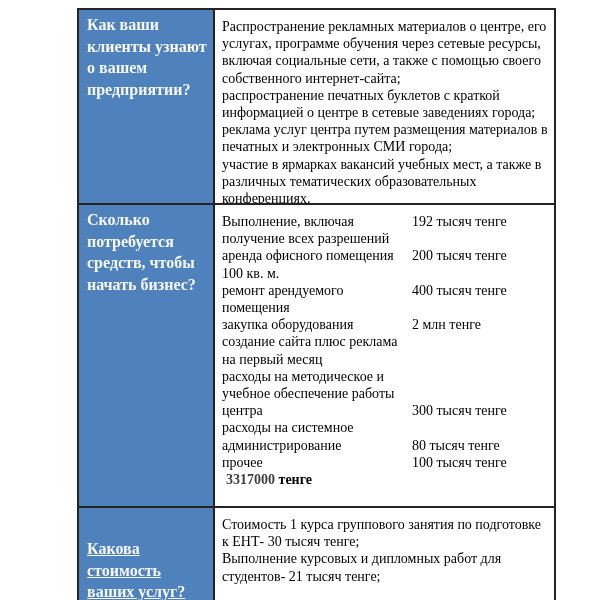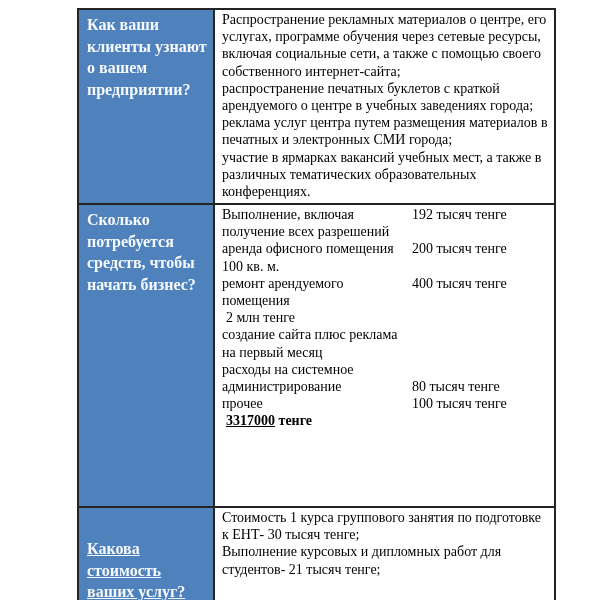--- a/index.html
+++ b/index.html
@@ -38,50 +38,50 @@
   }
   .row-pricing .q-cell { padding-top: 30px; text-decoration: underline; }
 
   .a-cell {
     flex: 1 1 auto;
     background: #ffffff;
     font-size: 14px;
     line-height: 17.2px;
     padding: 1px 6px 2px 7px;
     overflow: hidden;
+    margin-top: 7px;
   }
 
   .answer-par { margin: 0; }
 
   .expense-row { display: flex; align-items: stretch; }
   .expense-label { width: 186px; flex: 0 0 186px; }
   .expense-amount { flex: 1 1 auto; padding-left: 4px; }
   .amount-top    { align-self: flex-start; }
   .amount-bottom { align-self: flex-end; }
 
   .total-row { font-weight: bold; }
   .total-link {
-    color: #000000;
-    text-decoration: underline;
+    color: #404040;
     font-weight: bold;
     cursor: pointer;
   }
 </style>
 </head>
 <body>
 
 <div class="qa-table">
 
   <div class="qa-row row-marketing">
     <div class="q-cell">
       <span>Как ваши клиенты узнают о вашем предприятии?</span>
     </div>
     <div class="a-cell">
       <p class="answer-par">Распространение рекламных материалов о центре, его услугах, программе обучения через сетевые ресурсы, включая социальные сети, а также с помощью своего собственного интернет-сайта;</p>
-      <p class="answer-par">распространение печатных буклетов с краткой арендуемого о центре в учебных заведениях города;</p>
+      <p class="answer-par">распространение печатных буклетов с краткой информацией о центре в сетевые заведениях города;</p>
       <p class="answer-par">реклама услуг центра путем размещения материалов в печатных и электронных СМИ города;</p>
       <p class="answer-par">участие в ярмарках вакансий учебных мест, а также в различных тематических образовательных конференциях.</p>
     </div>
   </div>
 
   <div class="qa-row row-funds">
     <div class="q-cell">
       <span>Сколько потребуется средств, чтобы начать бизнес?</span>
     </div>
     <div class="a-cell">
@@ -92,24 +92,29 @@
       </div>
       <div class="expense-row">
         <div class="expense-label">аренда офисного помещения 100 кв. м.</div>
         <div class="expense-amount amount-top">200 тысяч тенге</div>
       </div>
       <div class="expense-row">
         <div class="expense-label">ремонт арендуемого помещения</div>
         <div class="expense-amount amount-top">400 тысяч тенге</div>
       </div>
       <div class="expense-row">
+        <div class="expense-label">закупка оборудования</div>
         <div class="expense-amount amount-top">2 млн тенге</div>
       </div>
       <div class="expense-row">
         <div class="expense-label">создание сайта плюс реклама на первый месяц</div>
+      </div>
+      <div class="expense-row">
+        <div class="expense-label">расходы на методическое и учебное обеспечение работы центра</div>
+        <div class="expense-amount amount-bottom">300 тысяч тенге</div>
       </div>
       <div class="expense-row">
         <div class="expense-label">расходы на системное администрирование</div>
         <div class="expense-amount amount-bottom">80 тысяч тенге</div>
       </div>
       <div class="expense-row">
         <div class="expense-label">прочее</div>
         <div class="expense-amount amount-top">100 тысяч тенге</div>
       </div>
 

